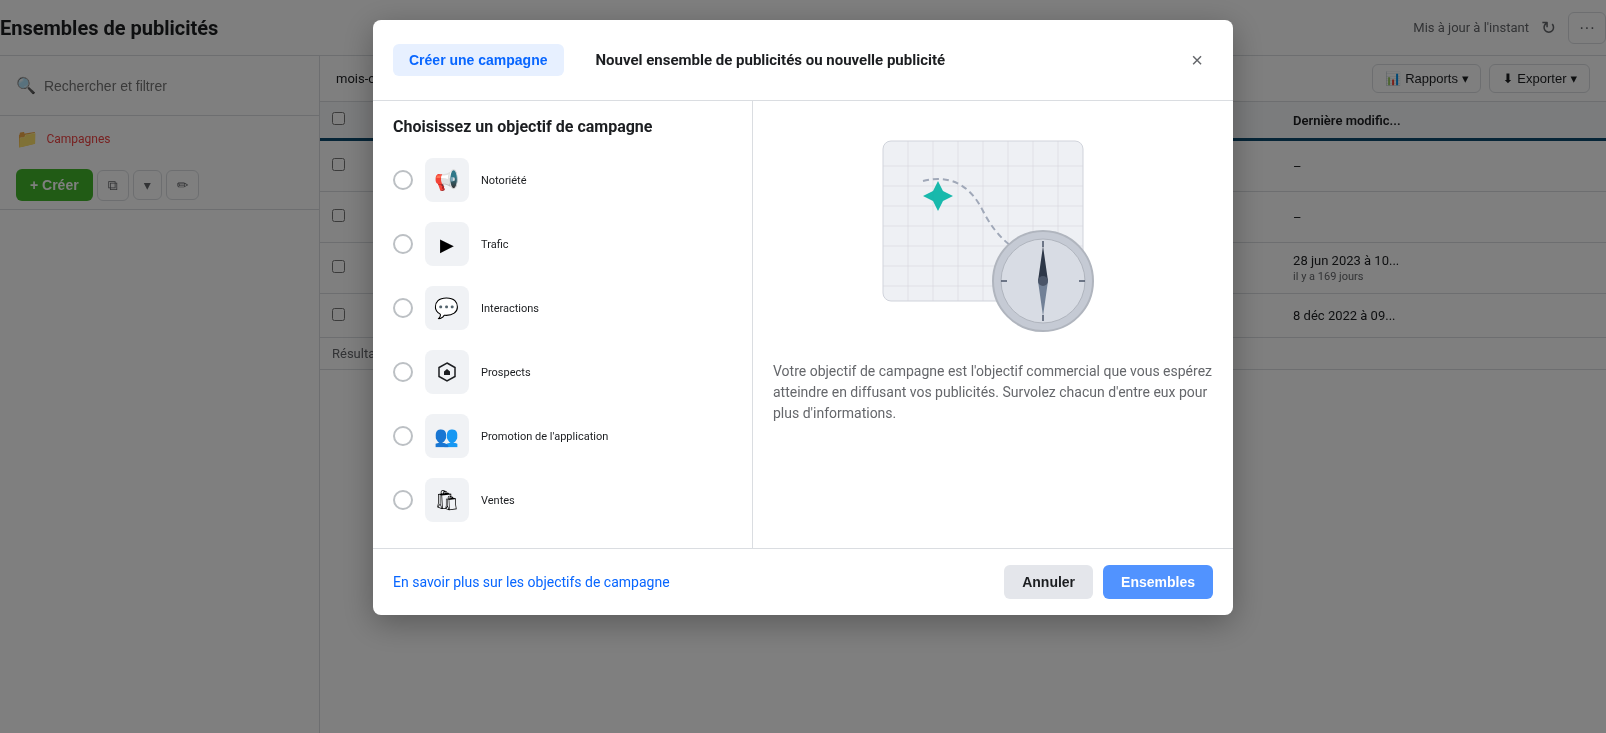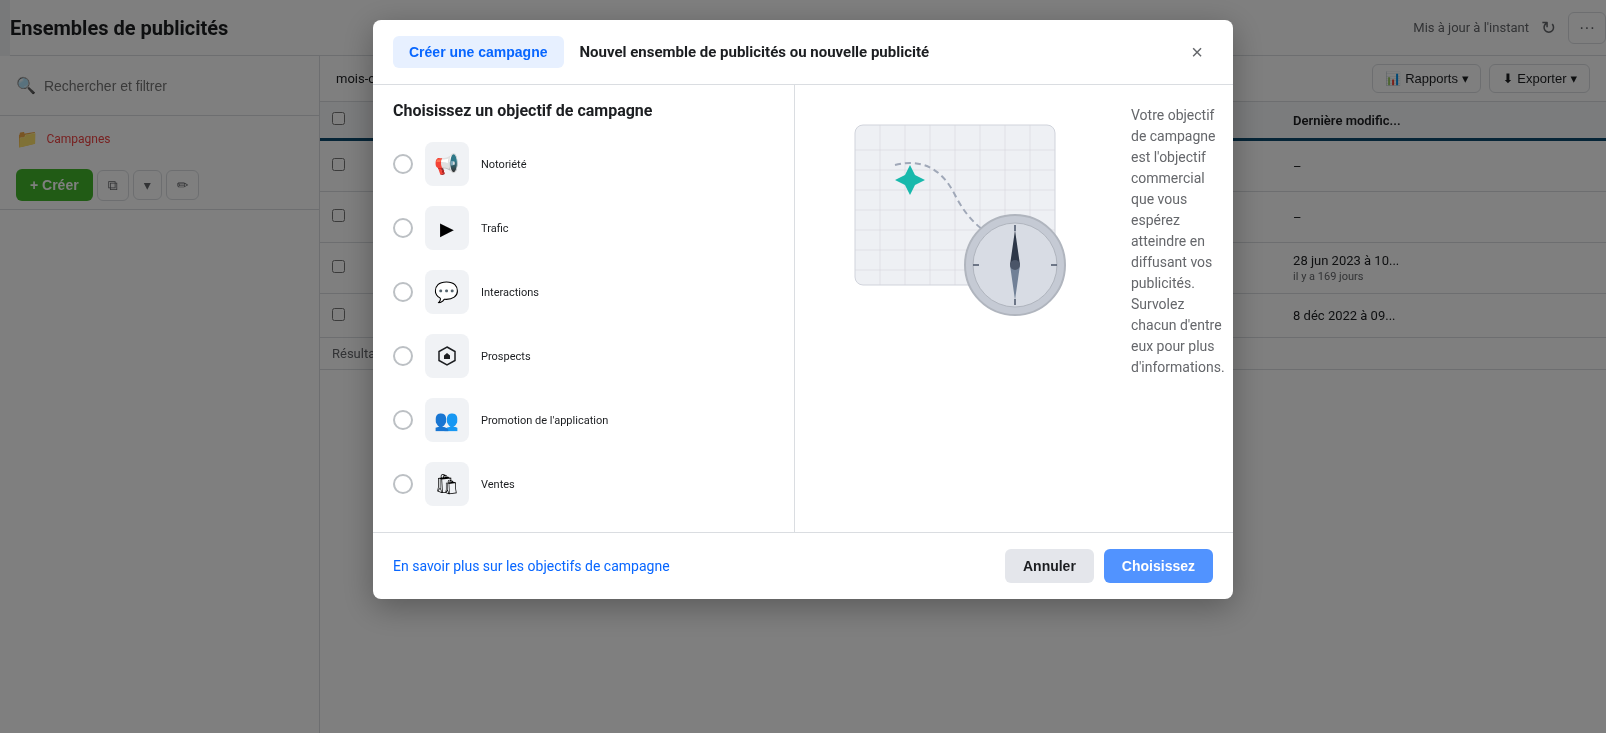--- a/index.html
+++ b/index.html
@@ -17,21 +17,21 @@
       width: 100%;
       height: 100%;
       position: absolute;
       top: 0; left: 0;
       background: #f0f2f5;
     }
 
     
     .top-bar {
       position: absolute;
-      top: 0; left: 10px; right: 0;
+      top: 0; left: 0; right: 0;
       height: 56px;
       background: #fff;
       border-bottom: 1px solid #dadde1;
       display: flex;
       align-items: center;
       padding: 0 0;
       justify-content: space-between;
     }
 
     .top-bar-left {
@@ -293,23 +293,23 @@
       max-height: 720px;
       overflow: hidden;
       display: flex;
       flex-direction: column;
       box-shadow: 0 8px 32px rgba(0,0,0,0.3);
     }
 
     .modal-header {
       display: flex;
       align-items: center;
-      padding: 16px 20px;
+      padding: 24px 20px;
       border-bottom: 1px solid #dadde1;
-      gap: 16px;
+      gap: 32px;
     }
 
     .tab-create {
       background: #e7f0ff;
       color: #0866ff;
       border: none;
       border-radius: 6px;
       padding: 8px 16px;
       font-size: 14px;
       font-weight: 600;
@@ -337,21 +337,21 @@
       border-radius: 50%;
     }
 
     .modal-body {
       display: flex;
       flex: 1;
       overflow: hidden;
     }
 
     .modal-left {
-      width: 422px;
+      width: 380px;
       border-right: 1px solid #dadde1;
       overflow-y: auto;
       padding: 16px 0;
     }
 
     .modal-section-title {
       font-size: 16px;
       font-weight: 700;
       color: #1c1e21;
       padding: 0 20px 12px 20px;
@@ -392,21 +392,21 @@
     .obj-label {
       font-size: 11px;
       color: #1c1e21;
       font-weight: 400;
     }
 
     .modal-right {
       flex: 1;
       padding: 20px;
       display: flex;
-      gap: 16px;
+      flex-direction: column;
       overflow-y: auto;
     }
 
     .illustration {
       width: 100%;
       height: 240px;
       display: flex;
       align-items: center;
       justify-content: center;
     }
@@ -684,17 +684,17 @@
           </svg>
         </div>
         <p class="description-text">Votre objectif de campagne est l'objectif commercial que vous espérez atteindre en diffusant vos publicités. Survolez chacun d'entre eux pour plus d'informations.</p>
       </div>
     </div>
 
     <div class="modal-footer">
       <a class="learn-more-link">En savoir plus sur les objectifs de campagne</a>
       <div class="footer-btns">
         <button class="btn-cancel">Annuler</button>
-        <button class="btn-continue">Choisissez</button>
+        <button class="btn-continue">Ensembles</button>
       </div>
     </div>
   </div>
 </div>
 
 </body></html>

